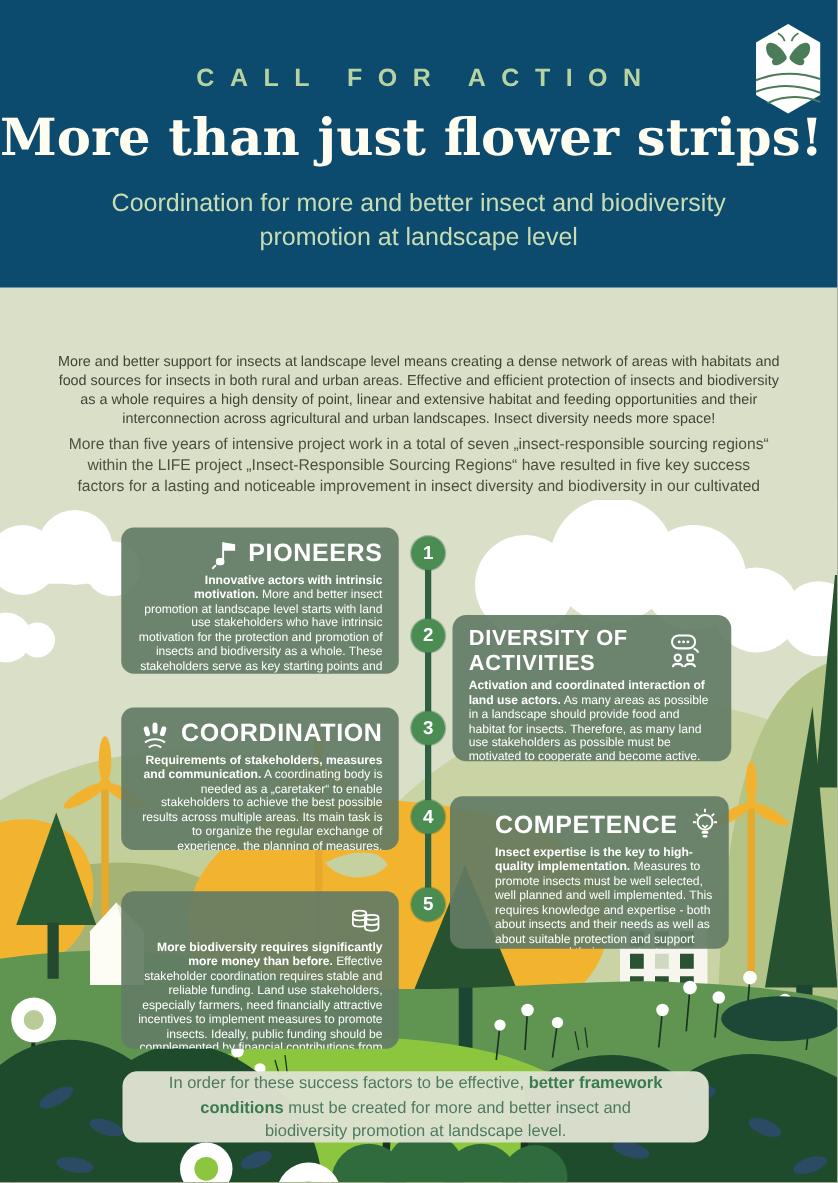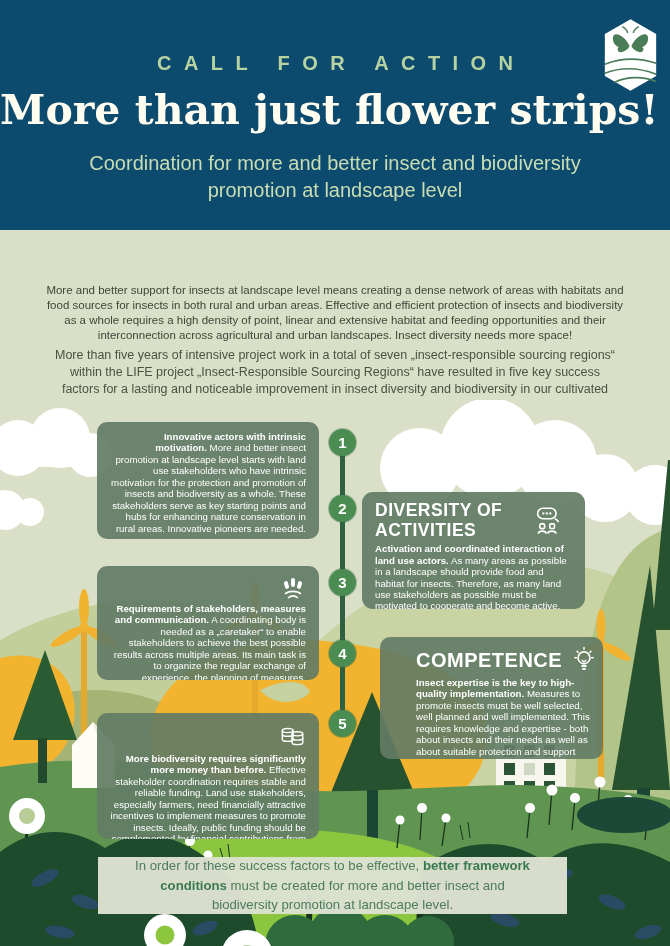--- a/index.html
+++ b/index.html
@@ -35,25 +35,25 @@
   .card h2{margin:0;font-size:20px;font-weight:bold;letter-spacing:0.5px;color:#fff;}
   .card .hdr{display:flex;align-items:center;gap:8px;margin-bottom:3px;}
   .hdr-right{justify-content:flex-end;}
   .card p{margin:0;font-size:9.7px;line-height:1.18;}
   .txt-right{text-align:right;}
   .lead{font-weight:bold;}
   .card1{left:97px;top:422px;width:222px;height:117px;}
   .card2{left:362px;top:492px;width:223px;height:117px;border-radius:11px;}
   .card2 h2{font-size:17.5px;line-height:1.12;}
   .card3{left:97px;top:566px;width:222px;height:114px;padding-top:8px;}
-  .card4{left:380px;top:637px;width:223px;height:122px;padding-left:36px;}
+  .card4{left:360px;top:637px;width:223px;height:122px;padding-left:36px;}
   .card5{left:97px;top:713px;width:222px;height:126px;}
   .icon{flex:0 0 auto;}
   
-  .footer-box{position:absolute;left:98px;top:857px;width:469px;height:57px;border-radius:0;
+  .footer-box{position:absolute;left:98px;top:857px;width:469px;height:57px;border-radius:12px;
         background:rgba(221,226,207,0.97);color:#4e7a60;font-size:13.2px;line-height:1.5;
         display:flex;align-items:center;justify-content:center;text-align:center;
         padding:0 28px;box-sizing:border-box;}
   .footer-box b{color:#3a7a50;}
 </style>
 </head>
 <body>
 
 <div class="page">
 
@@ -258,20 +258,29 @@
   </svg>
 
   <div class="t-line"></div>
   <div class="badge b1">1</div>
   <div class="badge b2">2</div>
   <div class="badge b3">3</div>
   <div class="badge b4">4</div>
   <div class="badge b5">5</div>
 
   <div class="card card1">
+    <div class="hdr hdr-right">
+      <svg class="icon" width="25" height="25" viewBox="0 0 26 26">
+        <line x1="13" y1="3" x2="13" y2="20" stroke="#fff" stroke-width="1.6"></line>
+        <path d="M13,3 L23,4.5 L23,10 L13,10 Z" fill="#fff"></path>
+        <rect x="7" y="16" width="7" height="6" rx="2.5" fill="#fff"></rect>
+        <line x1="7" y1="22" x2="4" y2="25" stroke="#fff" stroke-width="1.6"></line>
+      </svg>
+      <h2>PIONEERS</h2>
+    </div>
     <p class="txt-right"><span class="lead">Innovative actors with intrinsic motivation.</span><span> More and better insect promotion at landscape level starts with land use stakeholders who have intrinsic motivation for the protection and promotion of insects and biodiversity as a whole. These stakeholders serve as key starting points and hubs for enhancing nature conservation in rural areas. Innovative pioneers are needed.</span></p>
   </div>
 
   <div class="card card2">
     <div class="hdr">
       <h2 style="max-width:150px;">DIVERSITY OF ACTIVITIES</h2>
       <svg class="icon" width="30" height="30" viewBox="0 0 26 26">
         <rect x="4" y="2" width="16" height="9" rx="4.5" fill="none" stroke="#fff" stroke-width="1.4"></rect>
         <circle cx="9" cy="6.5" r="1" fill="#fff"></circle>
           <circle cx="12" cy="6.5" r="1" fill="#fff"></circle>
@@ -288,20 +297,21 @@
 
   <div class="card card3">
     <div class="hdr hdr-right">
       <svg class="icon" width="26" height="26" viewBox="0 0 26 26">
         <rect x="4.5" y="7" width="4" height="8" rx="2" fill="#fff" transform="rotate(-16 6.5 11)"></rect>
         <rect x="11" y="4" width="4" height="9" rx="2" fill="#fff"></rect>
         <rect x="17.5" y="7" width="4" height="8" rx="2" fill="#fff" transform="rotate(16 19.5 11)"></rect>
         <path d="M5,20 C9,16.5 17,16.5 21,20" fill="none" stroke="#fff" stroke-width="1.6"></path>
         <path d="M8,24 C11,21.5 15,21.5 18,24" fill="none" stroke="#fff" stroke-width="1.6"></path>
       </svg>
+      <h2>COORDINATION</h2>
     </div>
     <p class="txt-right"><span class="lead">Requirements of stakeholders, measures and communication.</span><span> A coordinating body is needed as a „caretaker“ to enable stakeholders to achieve the best possible results across multiple areas. Its main task is to organize the regular exchange of experience, the planning of measures, communication and skills development.</span></p>
   </div>
 
   <div class="card card4">
     <div class="hdr">
       <h2>COMPETENCE</h2>
       <svg class="icon" width="28" height="28" viewBox="0 0 26 26">
         <circle cx="13" cy="11" r="5.5" fill="none" stroke="#fff" stroke-width="1.5"></circle>
         <path d="M11,13 L13,15 L15,13" fill="none" stroke="#fff" stroke-width="1.2"></path>

